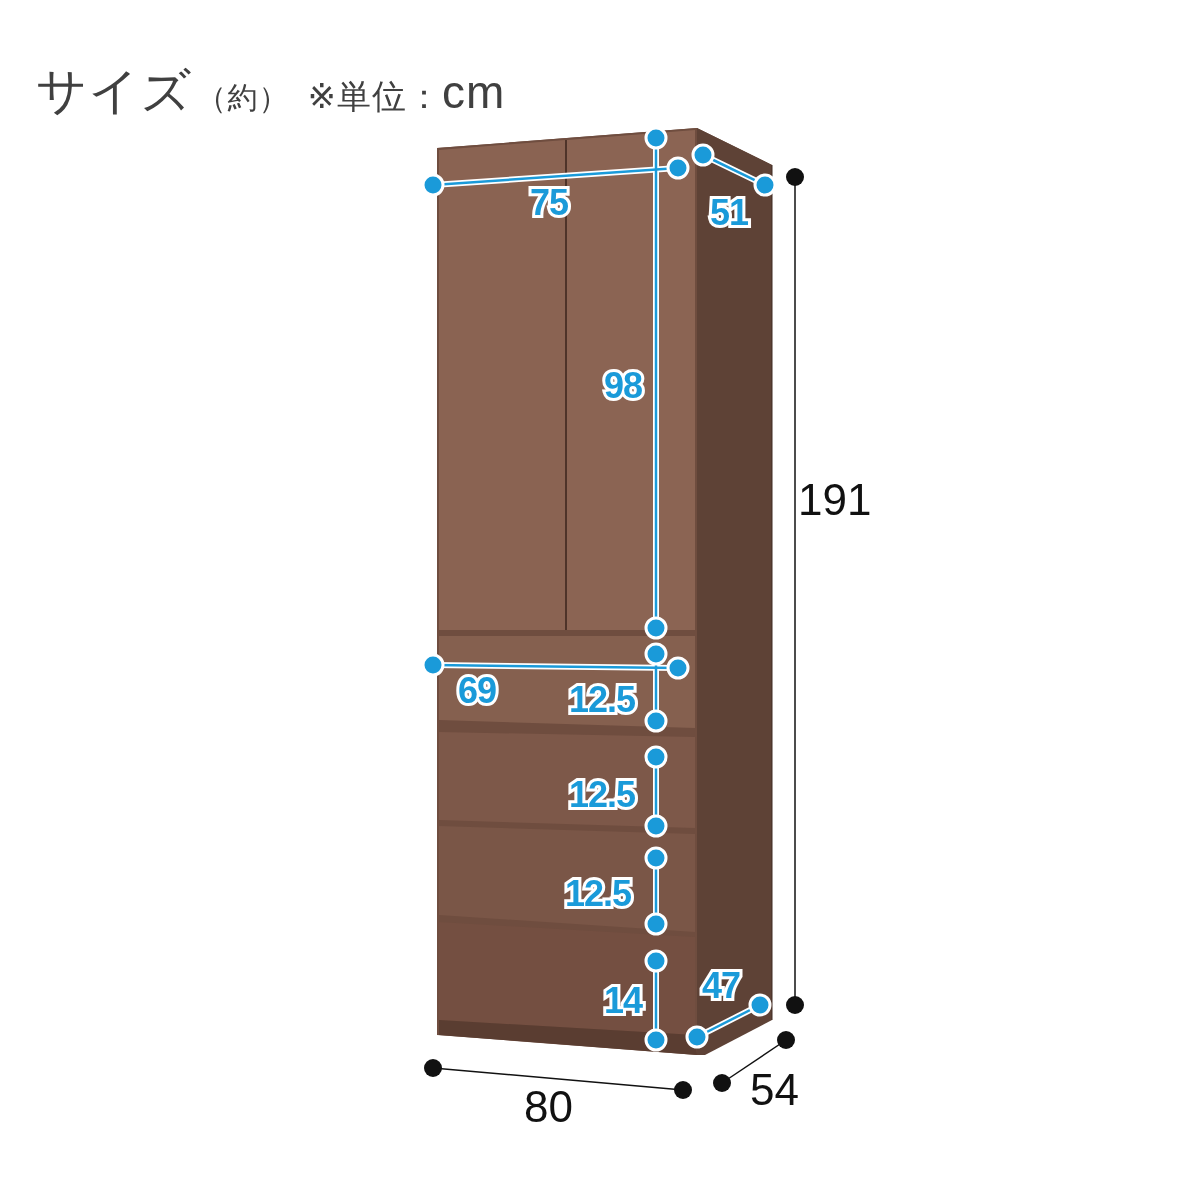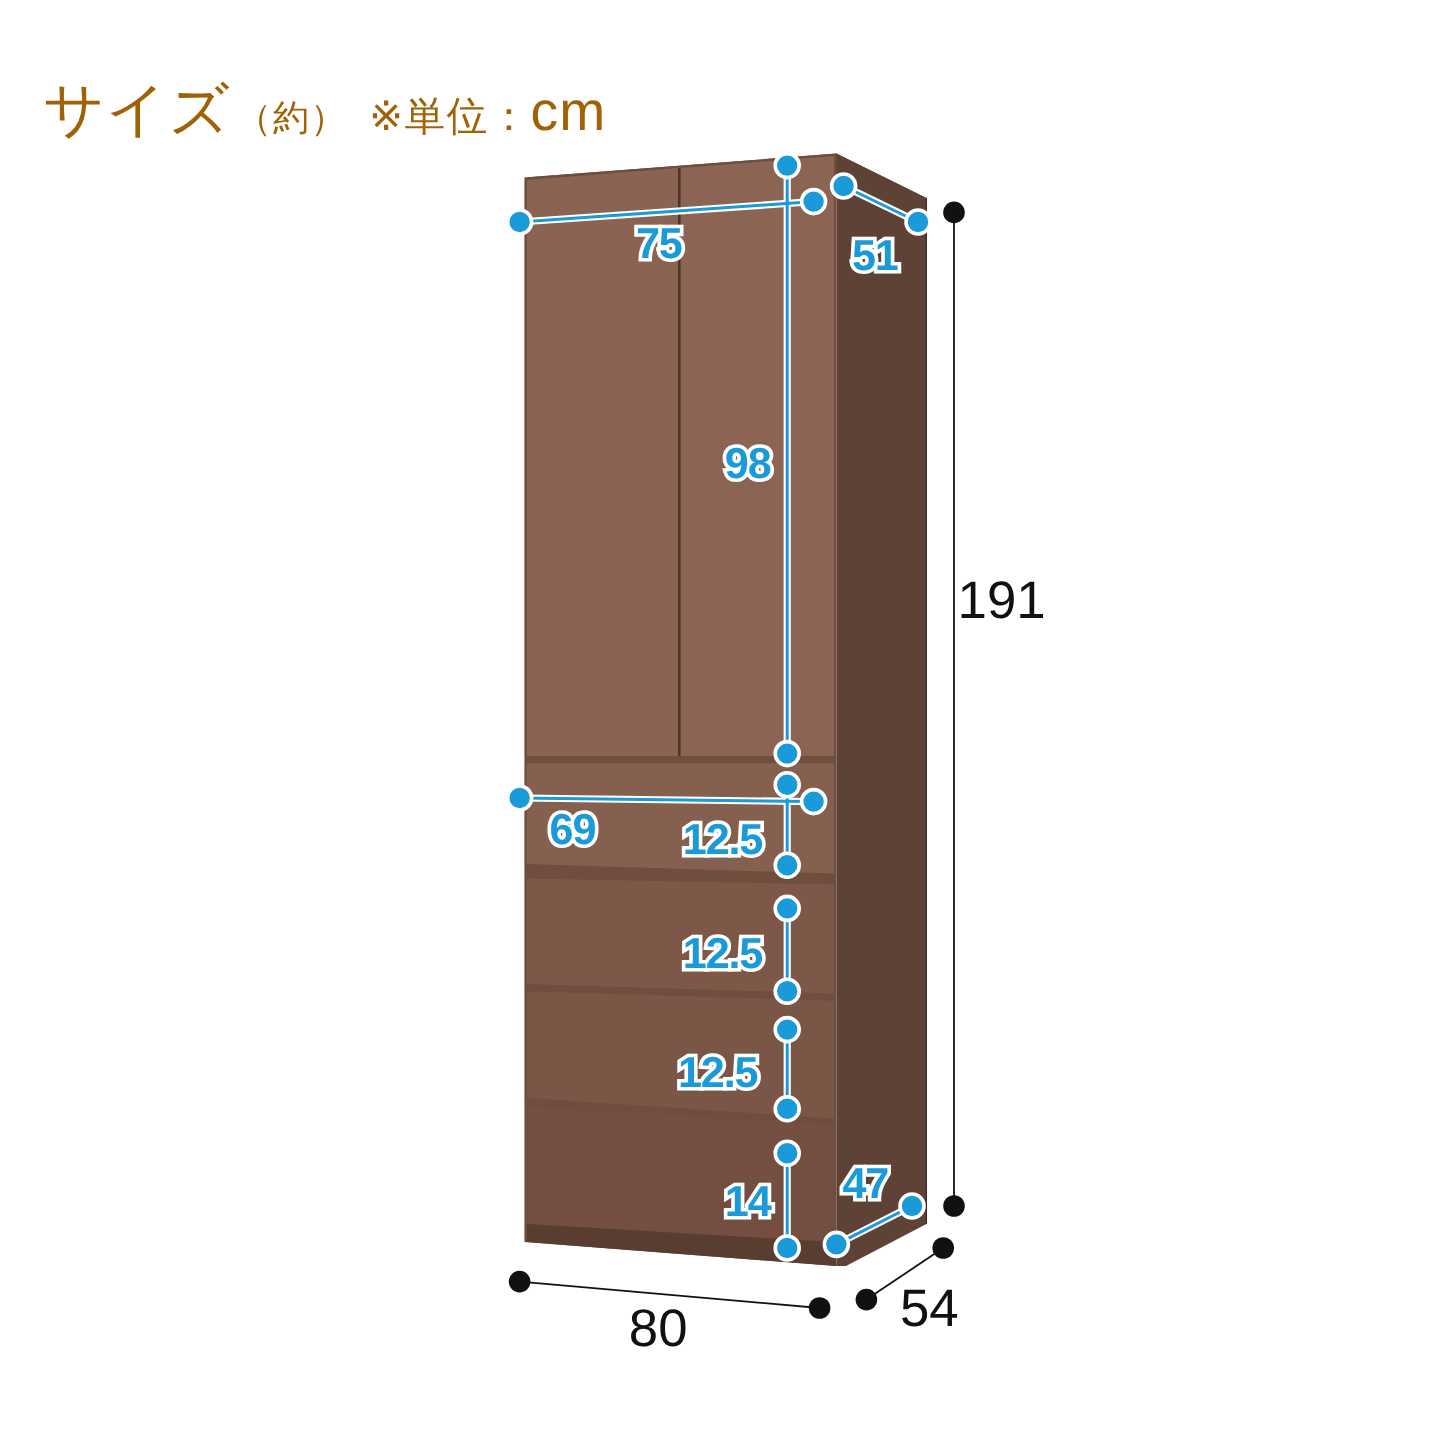--- a/index.html
+++ b/index.html
@@ -1,17 +1,17 @@
 <!DOCTYPE html>
 <html><head>
 <meta charset="utf-8">
 <style>
   html, body { margin: 0; padding: 0; background: #ffffff; }
   body { width: 1200px; height: 1200px; position: relative; overflow: hidden; font-family: "Liberation Sans", "DejaVu Sans", sans-serif; }
-  .title { position: absolute; left: 36px; top: 58px; font-size: 50px; color: #a16207; font-family: "DejaVu Sans", sans-serif; letter-spacing: 1px; }
+  .title { position: absolute; left: 36px; top: 58px; font-size: 50px; color: #404040; font-family: "DejaVu Sans", sans-serif; letter-spacing: 1px; }
   .title .approx { font-size: 30px; margin: 0 18px 0 4px; }
   .title .unit { font-size: 34px; }
   .title .unit .cm { font-size: 46px; font-family: "Liberation Sans", sans-serif; }
   svg.diagram { position: absolute; left: 0; top: 0; }
   .lbl-blue { font-family: "Liberation Sans", sans-serif; font-weight: bold; font-size: 36px; fill: #1a9ad9; stroke: #ffffff; stroke-width: 6px; paint-order: stroke; letter-spacing: -1px; }
   .lbl-black { font-family: "Liberation Sans", sans-serif; font-size: 44px; fill: #111111; }
 </style>
 </head>
 <body>
 

